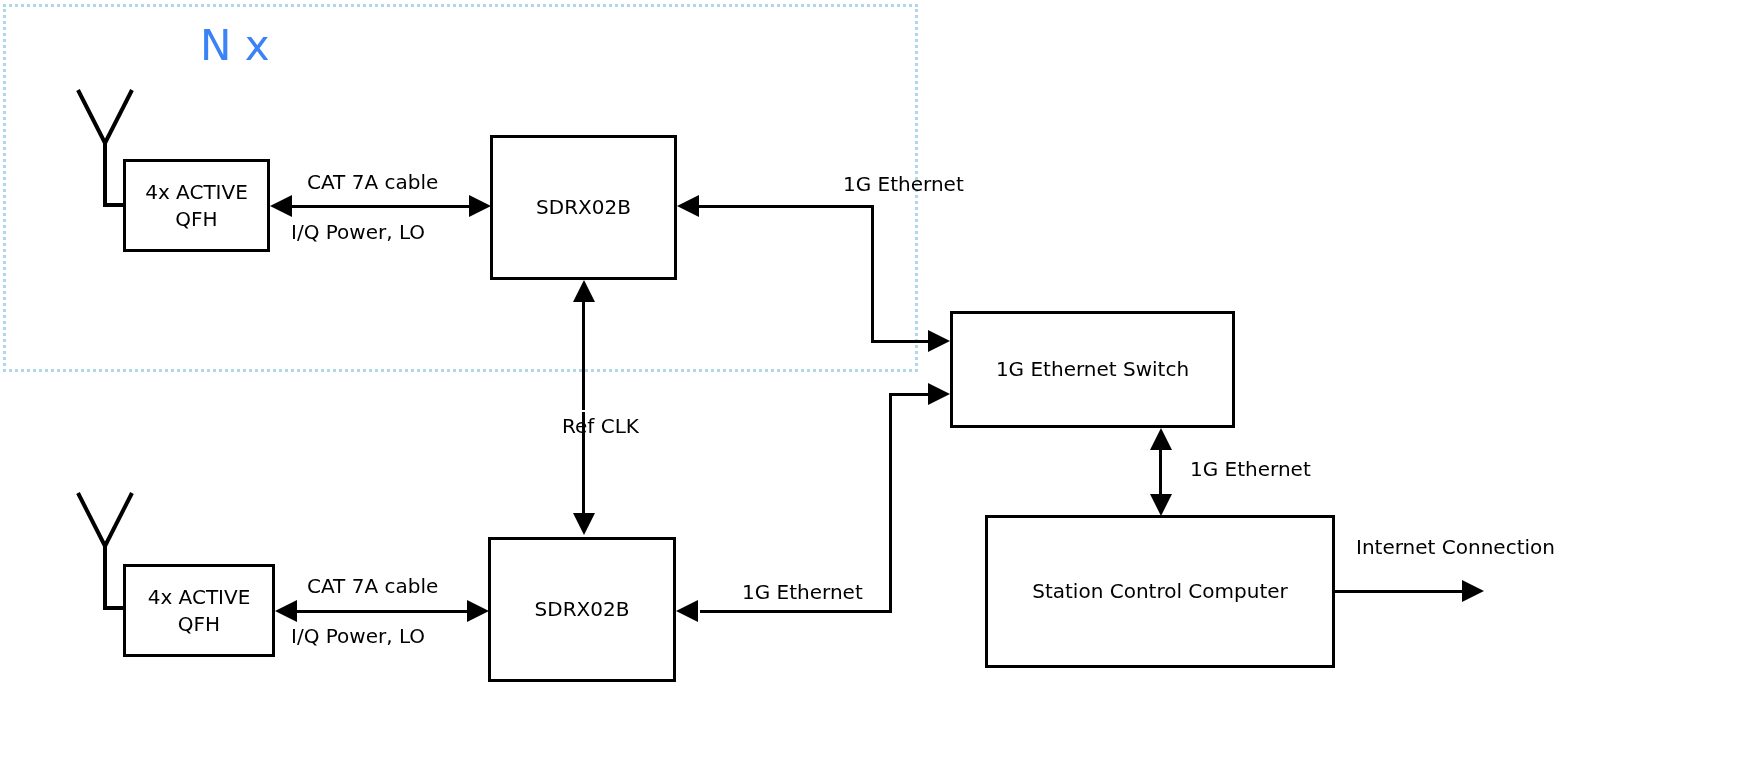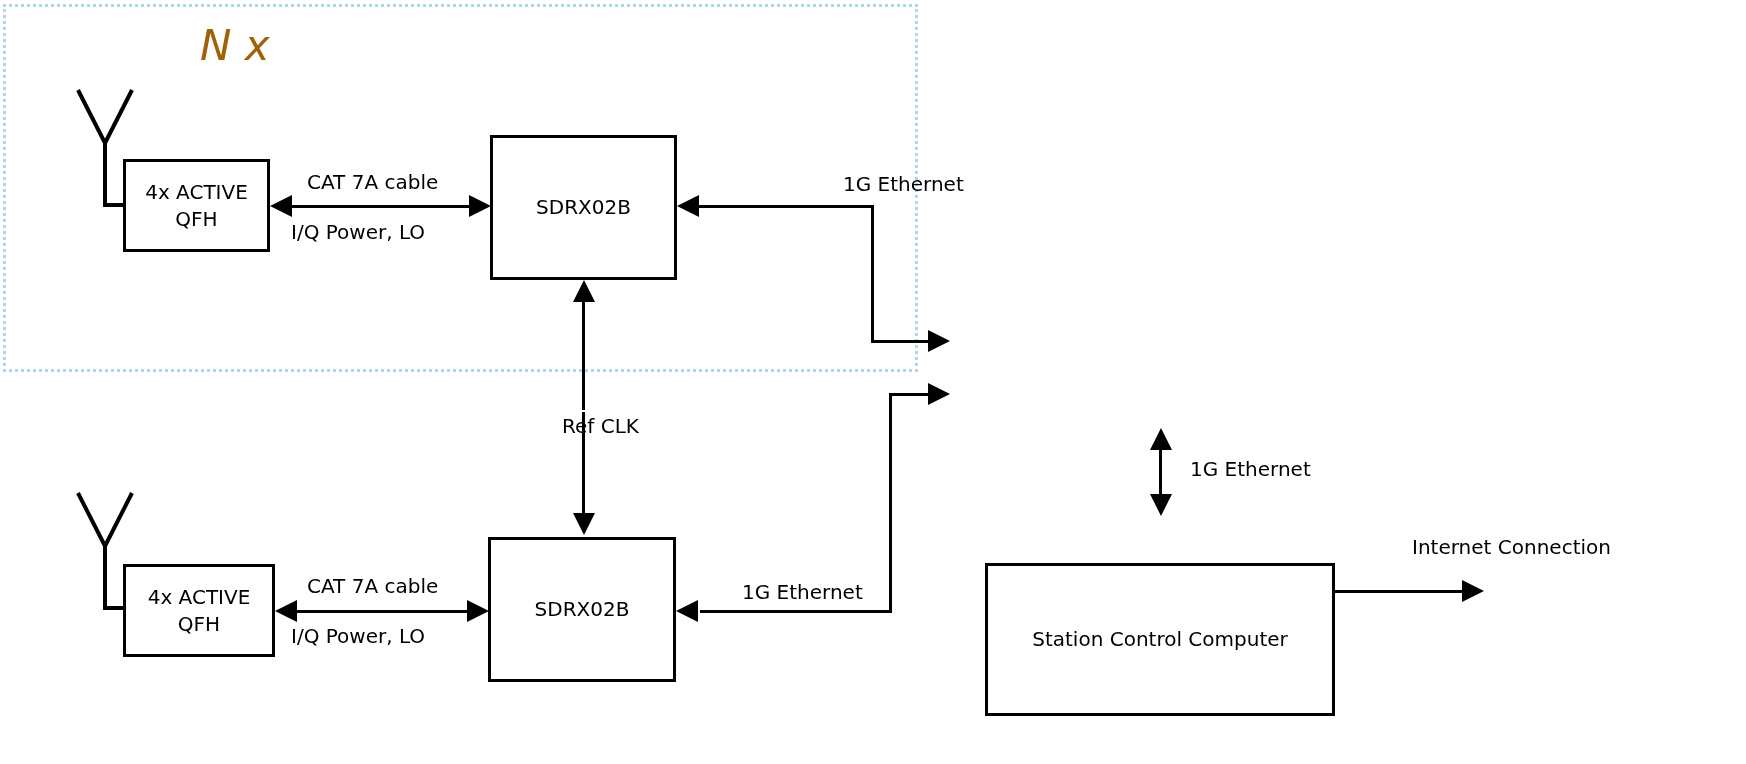--- a/index.html
+++ b/index.html
@@ -19,26 +19,25 @@
   }
   
   .group-box {
     position: absolute;
     border: 3px dotted #aed8e6;
     box-sizing: border-box;
     background: transparent;
   }
   .group-label {
     position: absolute;
-    color: #a16207;
+    color: #3b82f6;
     font-size: 42px;
     line-height: 1;
     white-space: nowrap;
     font-family: "DejaVu Sans", "Liberation Sans", sans-serif;
-    font-style: italic;
   }
   
   .blk {
     position: absolute;
     border: 3px solid #000000;
     box-sizing: border-box;
     background: #ffffff;
     display: flex;
     align-items: center;
     justify-content: center;
@@ -168,27 +167,30 @@
   <div class="elabel" style="left:307px; top:574px;">CAT 7A cable</div>
   <div class="elabel" style="left:291px; top:624px;">I/Q Power, LO</div>
 
   <div class="hline" style="left:700px; top:610px; width:192px;"></div>
   <div class="vline" style="left:889px; top:393px; height:220px;"></div>
   <div class="hline" style="left:889px; top:393px; width:48px;"></div>
   <div class="arrow arrow-l" style="left:676px; top:600px;"></div>
   <div class="arrow arrow-r" style="left:928px; top:383px;"></div>
   <div class="elabel" style="left:742px; top:580px;">1G Ethernet</div>
 
+  <div class="blk" style="left:950px; top:311px; width:285px; height:117px;">
+    <span>1G Ethernet Switch</span>
+  </div>
 
-  <div class="blk" style="left:985px; top:515px; width:350px; height:153px;margin-top:48px;">
+  <div class="blk" style="left:985px; top:515px; width:350px; height:153px;">
     <span>Station Control Computer</span>
   </div>
 
   <div class="vline" style="left:1159px; top:450px; height:46px;"></div>
   <div class="arrow arrow-u" style="left:1150px; top:428px;"></div>
   <div class="arrow arrow-d" style="left:1150px; top:494px;"></div>
   <div class="elabel" style="left:1190px; top:457px;">1G Ethernet</div>
 
   <div class="hline" style="left:1335px; top:590px; width:128px;"></div>
   <div class="arrow arrow-r" style="left:1462px; top:580px;"></div>
-  <div class="elabel" style="left:1412px; top:535px;text-align:right;">Internet Connection</div>
+  <div class="elabel" style="left:1356px; top:535px;text-align:right;">Internet Connection</div>
 
 </div>
 
 </body></html>

